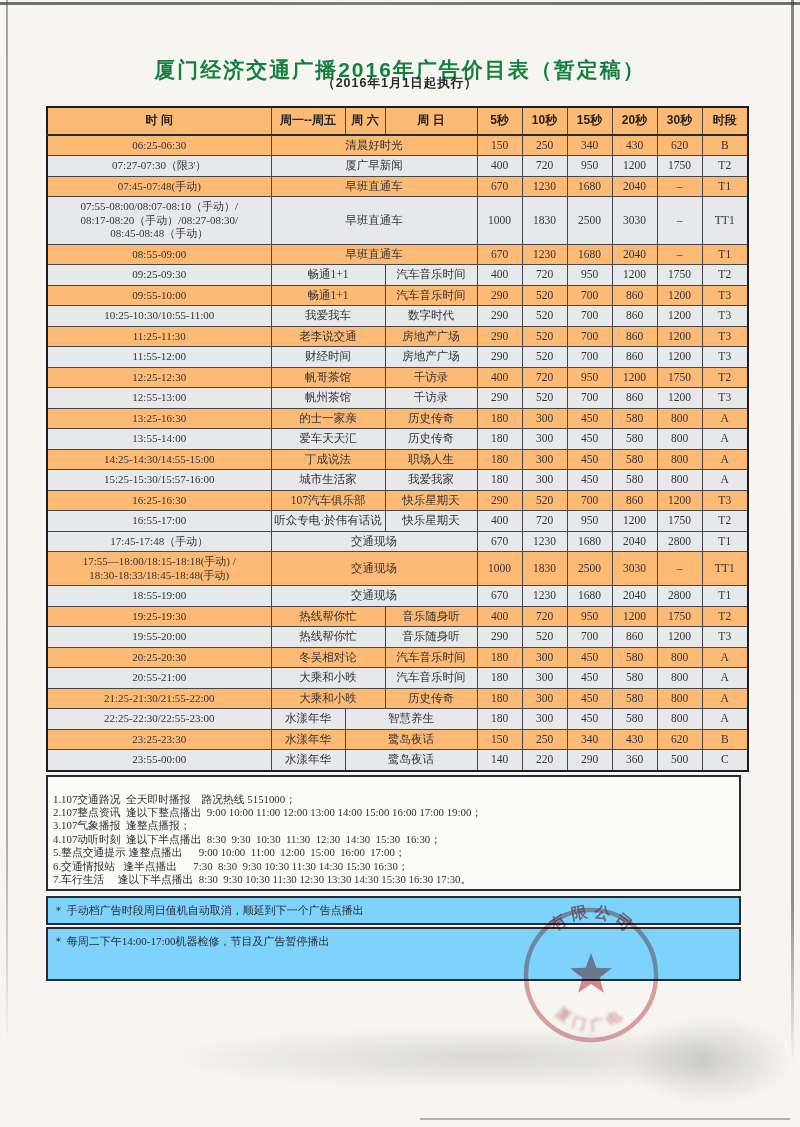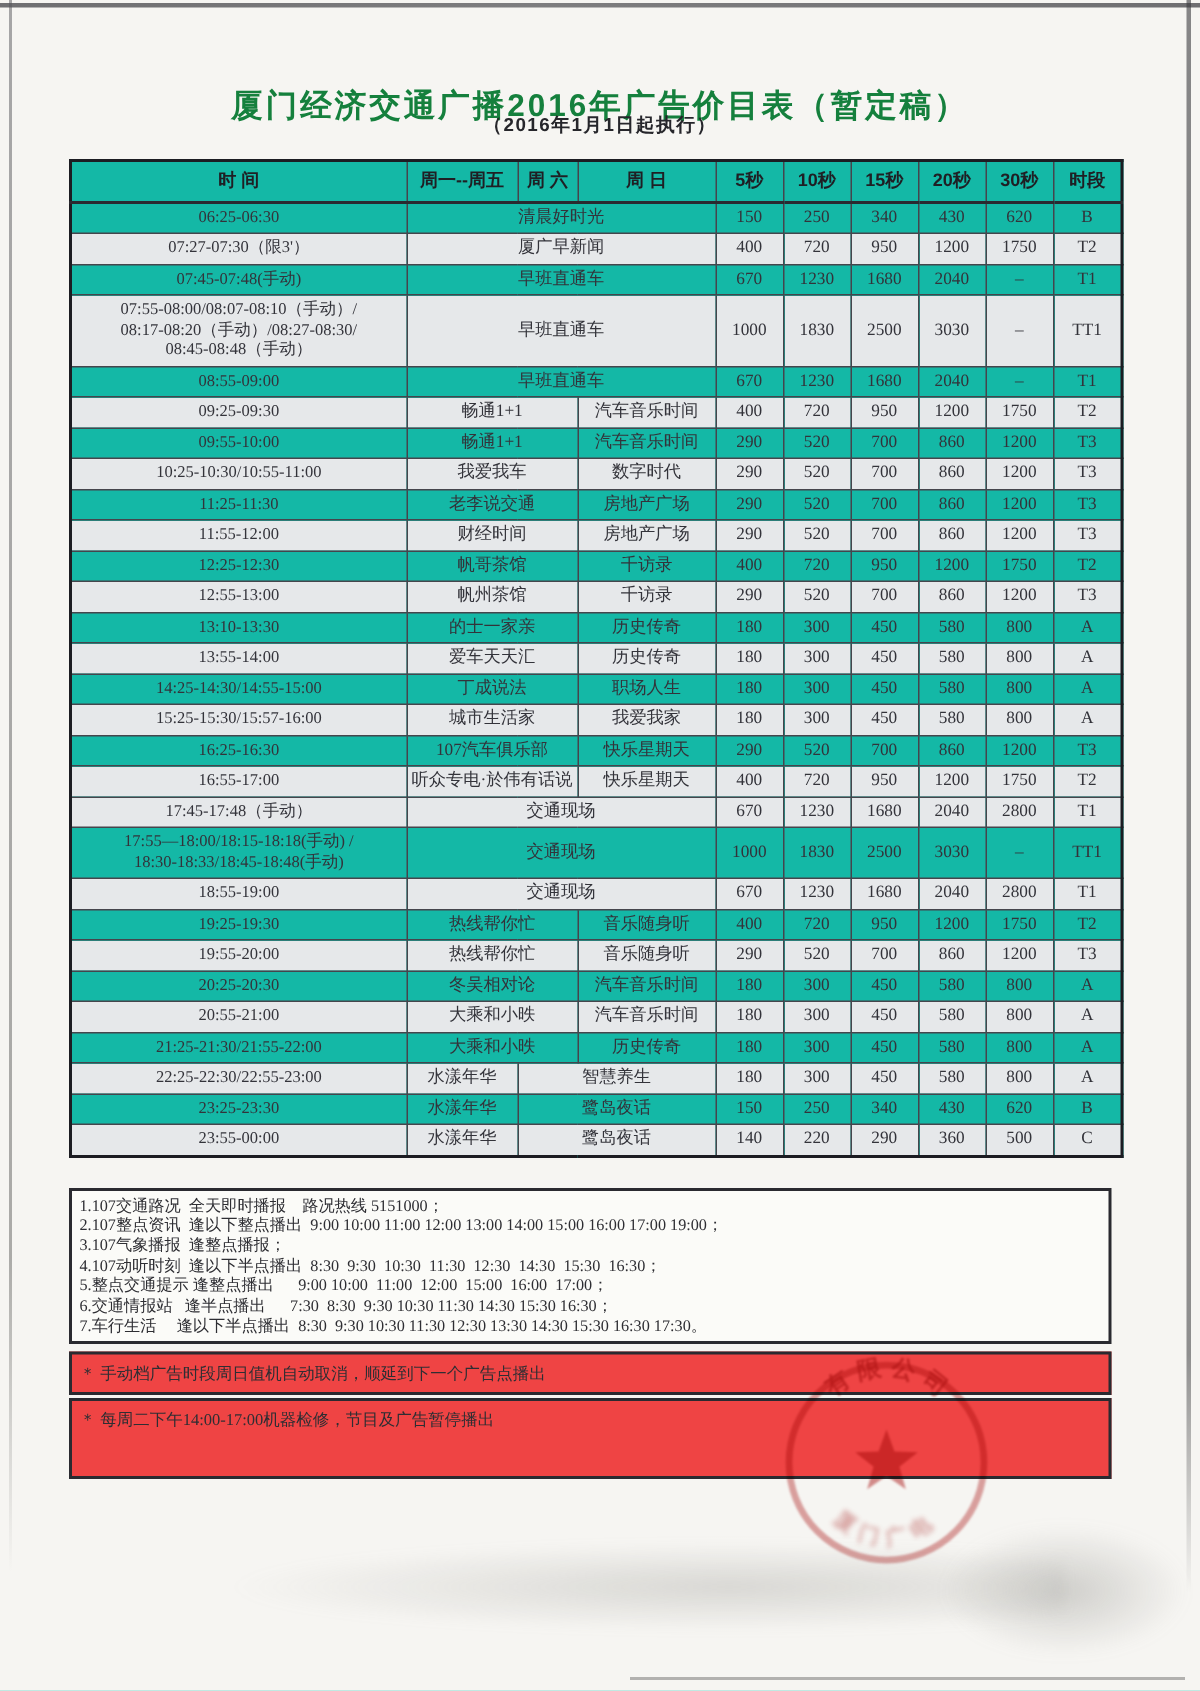--- a/index.html
+++ b/index.html
@@ -12,43 +12,43 @@
     position:absolute;top:56px;left:0;width:100%;text-align:center;
     font-size:21px;font-weight:bold;letter-spacing:2px;color:#15803d;
   }
   .page-subtitle{
     position:absolute;top:75px;left:0;width:100%;text-align:center;
     font-size:12.5px;font-weight:bold;color:#26262b;letter-spacing:1px;
   }
   .tablewrap{position:absolute;left:46px;top:106px;width:695px}
   table{
     border-collapse:collapse;width:100%;table-layout:fixed;
-    border:2.5px solid #1c1c22;background:#14b8a6;
+    border:2.5px solid #1c1c22;background:#fdba74;
   }
   th,td{
     border:1.5px solid #45454c;text-align:center;vertical-align:middle;
     padding:3px 1px;font-family:"Liberation Serif",serif;
     font-size:11.5px;line-height:13.5px;color:#33333a;
     overflow:hidden;
   }
   th{
     font-family:"Liberation Sans",sans-serif;font-weight:bold;
     font-size:12px;padding:6px 1px;color:#1f1f24;border-bottom:2px solid #2a2a30;
   }
   tr.shade{background:var(--shade,#e6e8ea)}
   td.time{white-space:pre-line;font-size:11px}
   .notes{
-    border:2px solid #2a2a30;margin-top:20px;padding:4px 3px 3px 5px;
+    border:2px solid #2a2a30;margin-top:3px;padding:16px 3px 3px 5px;
     font-family:"Liberation Serif",serif;font-size:10.8px;line-height:13.4px;
     background:#fbfbf8;color:#2e2e33;
   }
   .notes div{white-space:pre-wrap}
   .fnote{
     border:2px solid #2a2a30;padding:5px 5px;font-family:"Liberation Serif",serif;
-    font-size:11px;background:#ef4444;color:#2e2e33;
+    font-size:11px;background:#7dd3fc;color:#2e2e33;
   }
   .fnote.first{margin-top:5px}
   .fnote.second{margin-top:2px;padding-bottom:30px}
   
   .scan-top{position:absolute;top:2px;left:0;width:100%;height:2.5px;
     background:linear-gradient(90deg,#35353a,#4a4a4e 45%,#35353a);opacity:.7}
   .scan-left{position:absolute;left:6px;top:0;width:2px;height:1048px;
     background:linear-gradient(#55555a,#60605e 80%,rgba(96,96,94,0));opacity:.5}
   .scan-right{position:absolute;left:791px;top:0;width:3px;height:1062px;
     background:linear-gradient(#3a3a3e,#4a4a4c 85%,rgba(74,74,76,0));opacity:.6}
@@ -224,21 +224,21 @@
           <td colspan="2">帆州茶馆</td>
           <td>千访录</td>
           <td>290</td>
           <td>520</td>
           <td>700</td>
           <td>860</td>
           <td>1200</td>
           <td>T3</td>
         </tr>
         <tr>
-          <td class="time">13:10-13:30</td>
+          <td class="time">13:25-16:30</td>
           <td colspan="2">的士一家亲</td>
           <td>历史传奇</td>
           <td>180</td>
           <td>300</td>
           <td>450</td>
           <td>580</td>
           <td>800</td>
           <td>A</td>
         </tr>
         <tr class="shade">

